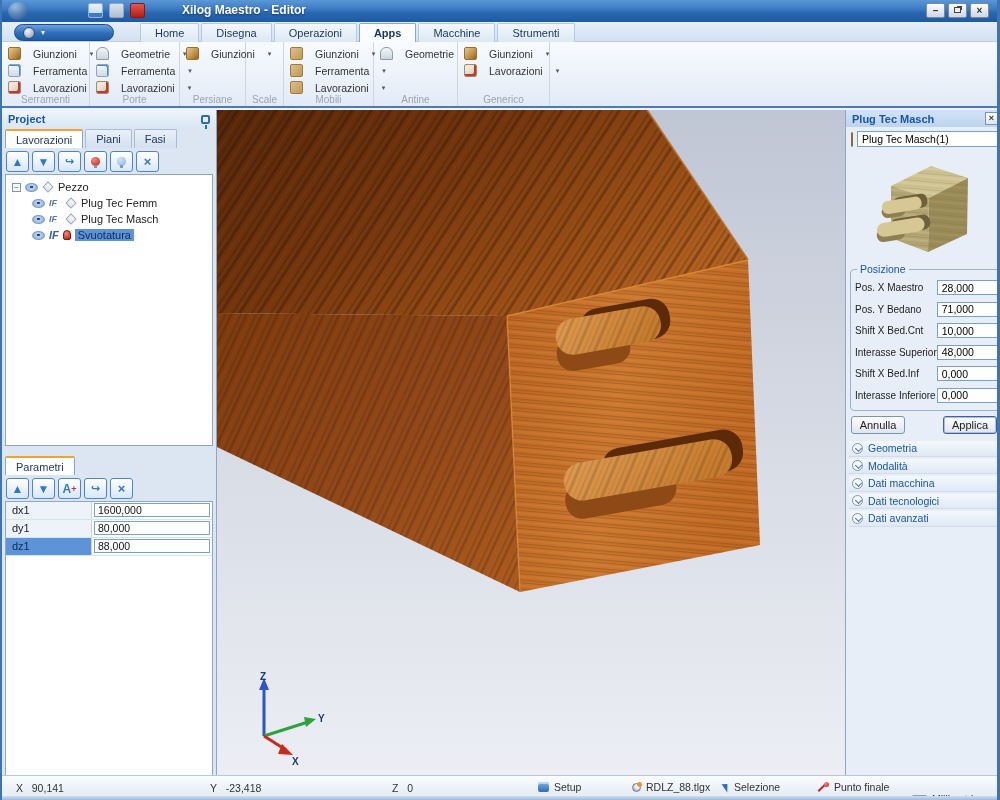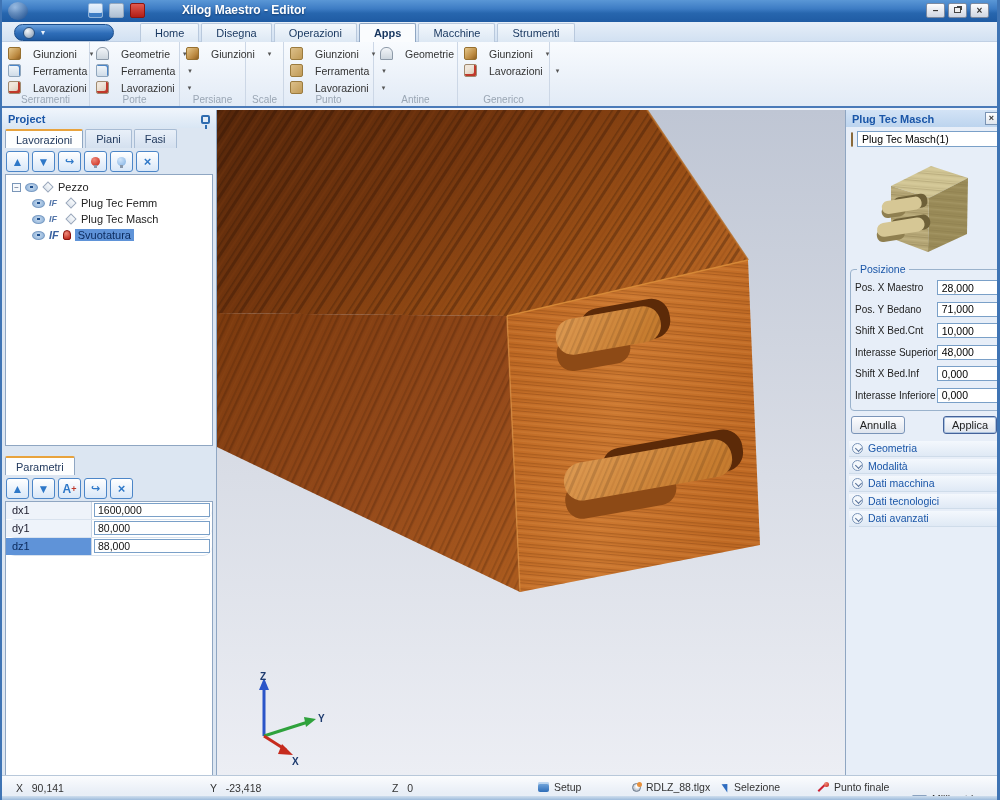--- a/index.html
+++ b/index.html
@@ -94,21 +94,21 @@
   .diamond { width:8px; height:8px; border:1px solid #9aa8bc; background:linear-gradient(#f8fafc,#dfe6ee);
     transform:rotate(45deg); margin:0 2px; }
   .iflab { font-size:9px; font-weight:bold; color:#5577aa; position:relative; font-style:italic; }
   .iflab.big { font-size:11px; color:#3a62a0; }
   .redpin { width:8px; height:10px; border-radius:4px 4px 2px 2px;
     background:radial-gradient(circle at 35% 30%, #f08a7a, #b81d10); border:1px solid #8c150f; }
   .sel-label { background:#5f93d8; color:#0b2a5c; padding:0 3px; }
 
   .parametri { position:absolute; left:0; top:345px; width:100%; }
   .param-table { margin:0 3px; background:#fff; border:1px solid #8fa6c2; height:288px; }
-  .prow { display:flex; height:18px; border-bottom:1px solid #d8e2ee;border-radius:9px; }
+  .prow { display:flex; height:18px; border-bottom:1px solid #d8e2ee; }
   .pname { width:86px; background:#eef3fa; border-right:1px solid #c8d4e4; padding:2px 0 0 6px;
     font-size:11px; color:#223; }
   .prow.selected .pname { background:#5f93d8; color:#0b2a5c; }
   .pval { flex:1; padding:1px 2px 0 2px; }
   .pval input { width:100%; height:14px; border:1px solid #7aa0c8; font-size:10.5px; padding-left:3px;
     font-family:"Liberation Sans",sans-serif; color:#111; }
 
   
   .viewport { position:absolute; left:215px; top:110px; width:628px; height:665px;
     background:linear-gradient(#bfc6d4, #d9dde6 55%, #eceef4); overflow:hidden; }
@@ -263,21 +263,21 @@
       <div class="ritem">
           <span class="ricon ic-wood"></span>
           <span class="rlabel">Ferramenta</span>
           <span class="rcaret">▾</span>
         </div>
       <div class="ritem">
           <span class="ricon ic-wood"></span>
           <span class="rlabel">Lavorazioni</span>
           <span class="rcaret">▾</span>
         </div>
-      <div class="rgroup-label">Punto</div>
+      <div class="rgroup-label">Mobili</div>
     </div>
     <div class="rgroup" style="left:372px; width:84px;">
       <div class="ritem">
           <span class="ricon ic-geometrie"></span>
           <span class="rlabel">Geometrie</span>
           <span class="rcaret">▾</span>
         </div>
       <div class="rgroup-label">Antine</div>
     </div>
     <div class="rgroup" style="left:456px; width:92px;">

